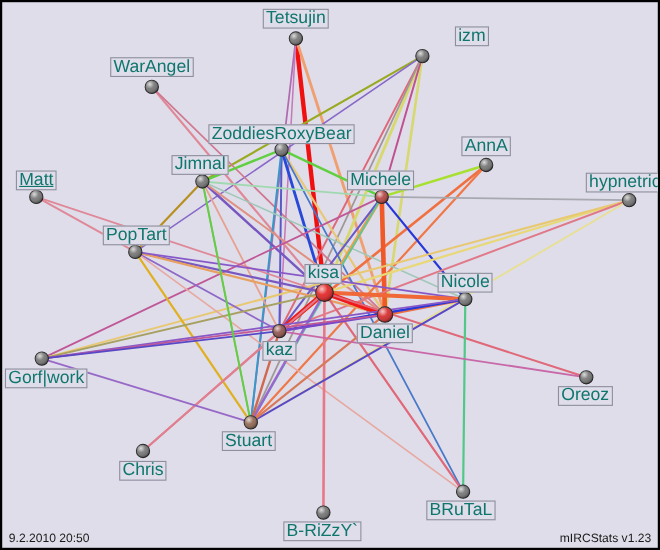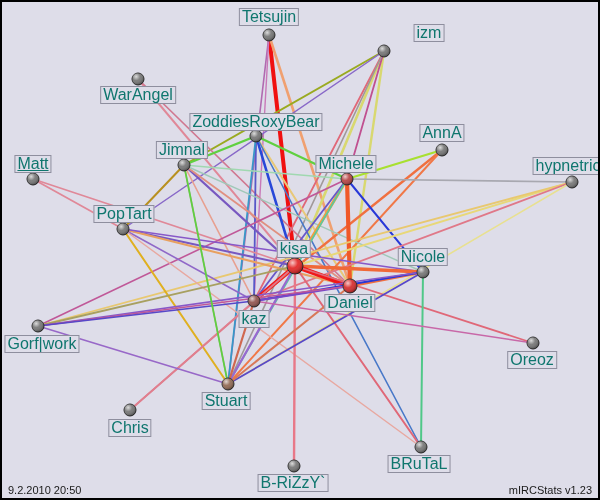--- a/index.html
+++ b/index.html
@@ -164,21 +164,21 @@
         <circle cx="419" cy="445" r="6" fill="#6e6e6e" stroke="#2a2a2a" stroke-width="1"></circle>
         <circle cx="419" cy="445" r="6" fill="url(#nodeShade)"></circle>
         <circle cx="292" cy="464" r="6" fill="#6e6e6e" stroke="#2a2a2a" stroke-width="1"></circle>
         <circle cx="292" cy="464" r="6" fill="url(#nodeShade)"></circle>
       </g>
   </svg>
 
   <div id="label-layer">
       <div class="node-label" style="left: 267px; top: 6px;">Tetsujin</div>
       <div class="node-label" style="left: 382px; top: 22px; margin-left: 45px;">izm</div>
-      <div class="node-label" style="left: 136px; top: 50px; margin-top: 34px;">WarAngel</div>
+      <div class="node-label" style="left: 136px; top: 50px;">WarAngel</div>
       <div class="node-label" style="left: 254px; top: 111px;">ZoddiesRoxyBear</div>
       <div class="node-label" style="left: 440px; top: 122px;">AnnA</div>
       <div class="node-label" style="left: 180px; top: 139px;">Jimnal</div>
       <div class="node-label" style="left: 31px; top: 153px; text-decoration: underline;">Matt</div>
       <div class="node-label" style="left: 344px; top: 153px;">Michele</div>
       <div class="node-label" style="left: 566px; top: 155px;">hypnetric</div>
       <div class="node-label" style="left: 122px; top: 203px; text-align: center;">PopTart</div>
       <div class="node-label" style="left: 292px; top: 238px;">kisa</div>
       <div class="node-label" style="left: 421px; top: 246px;">Nicole</div>
       <div class="node-label" style="left: 348px; top: 292px;">Daniel</div>

